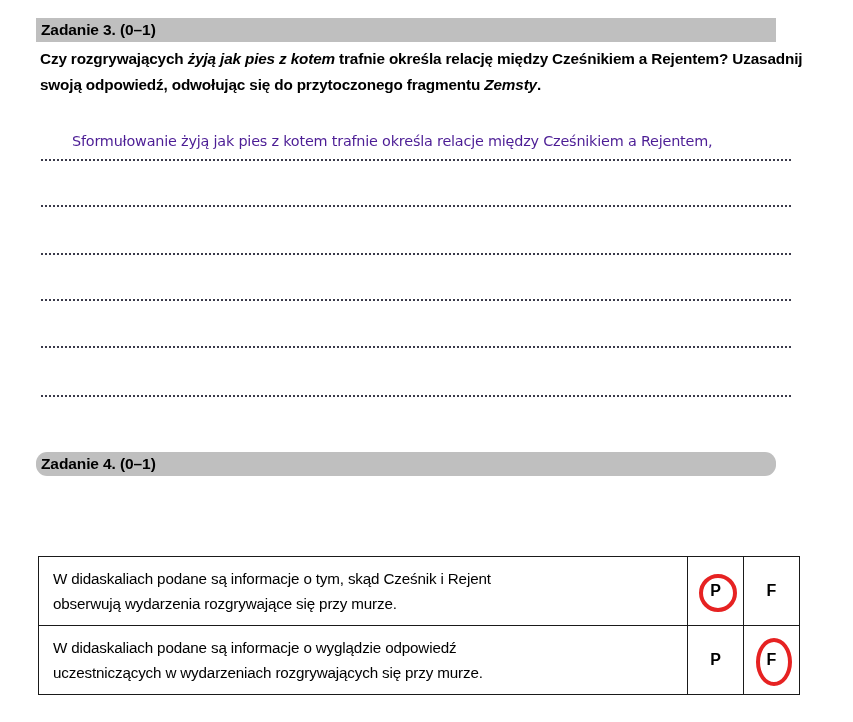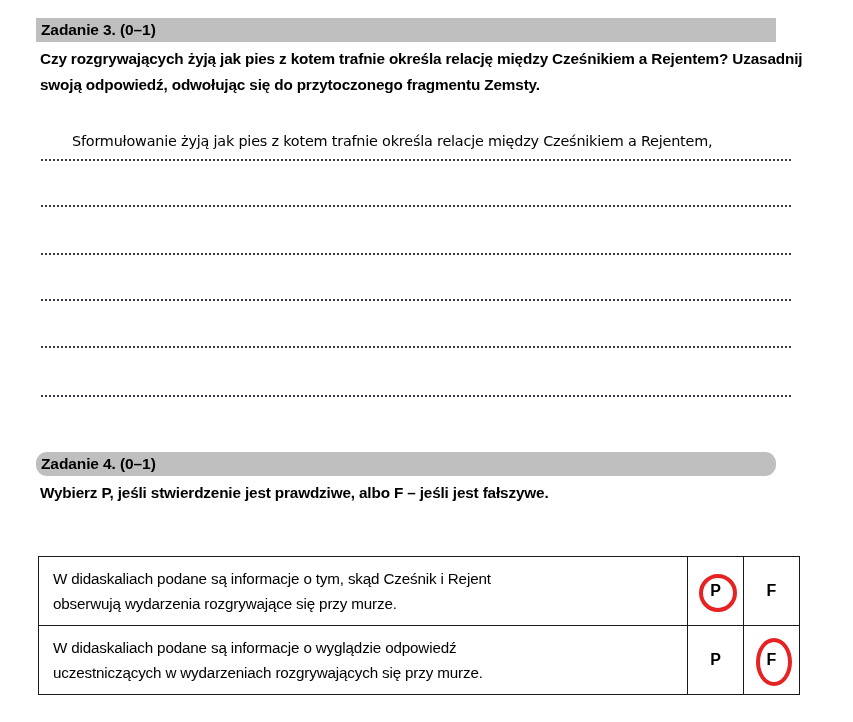--- a/index.html
+++ b/index.html
@@ -42,28 +42,28 @@
   
   .prompt {
     position: absolute;
     left: 40px;
     width: 772px;
     font-size: 15.3px;
     font-weight: bold;
     line-height: 25.5px;
     letter-spacing: -0.15px;
   }
-  .prompt .it { }
+  .prompt .it { font-style: italic; }
 
   
   .answer {
     position: absolute;
     left: 72px;
     width: 730px;
-    color: #000000;
+    color: #4c1d95;
     font-family: "DejaVu Sans", sans-serif;
     font-size: 14.4px;
     line-height: 31.5px;
     letter-spacing: -0.2px;
   }
 
   
   .dotline {
     position: absolute;
     left: 41px;
@@ -143,21 +143,20 @@
   <div class="dotline" style="top:346px;"></div>
   <div class="dotline" style="top:395px;"></div>
 
   <div class="answer" style="top:126px;">
     <div>Sformułowanie żyją jak pies z kotem trafnie określa relacje między Cześnikiem a Rejentem,</div>
   </div>
 
   <div class="task-header" style="top:452px;border-radius:11px;">Zadanie 4. (0–1)</div>
 
   <div class="prompt" style="top:480px;">
-    <div>Wybierz P, jeśli stwierdzenie jest prawdziwe, albo F – jeśli jest fałszywe.</div>
   </div>
 
   <table class="tf-table">
     <tbody>
       <tr>
         <td class="tf-statement">
           <div>W didaskaliach podane są informacje o tym, skąd Cześnik i Rejent</div>
           <div>obserwują wydarzenia rozgrywające się przy murze.</div>
         </td>
         <td class="tf-opt">

